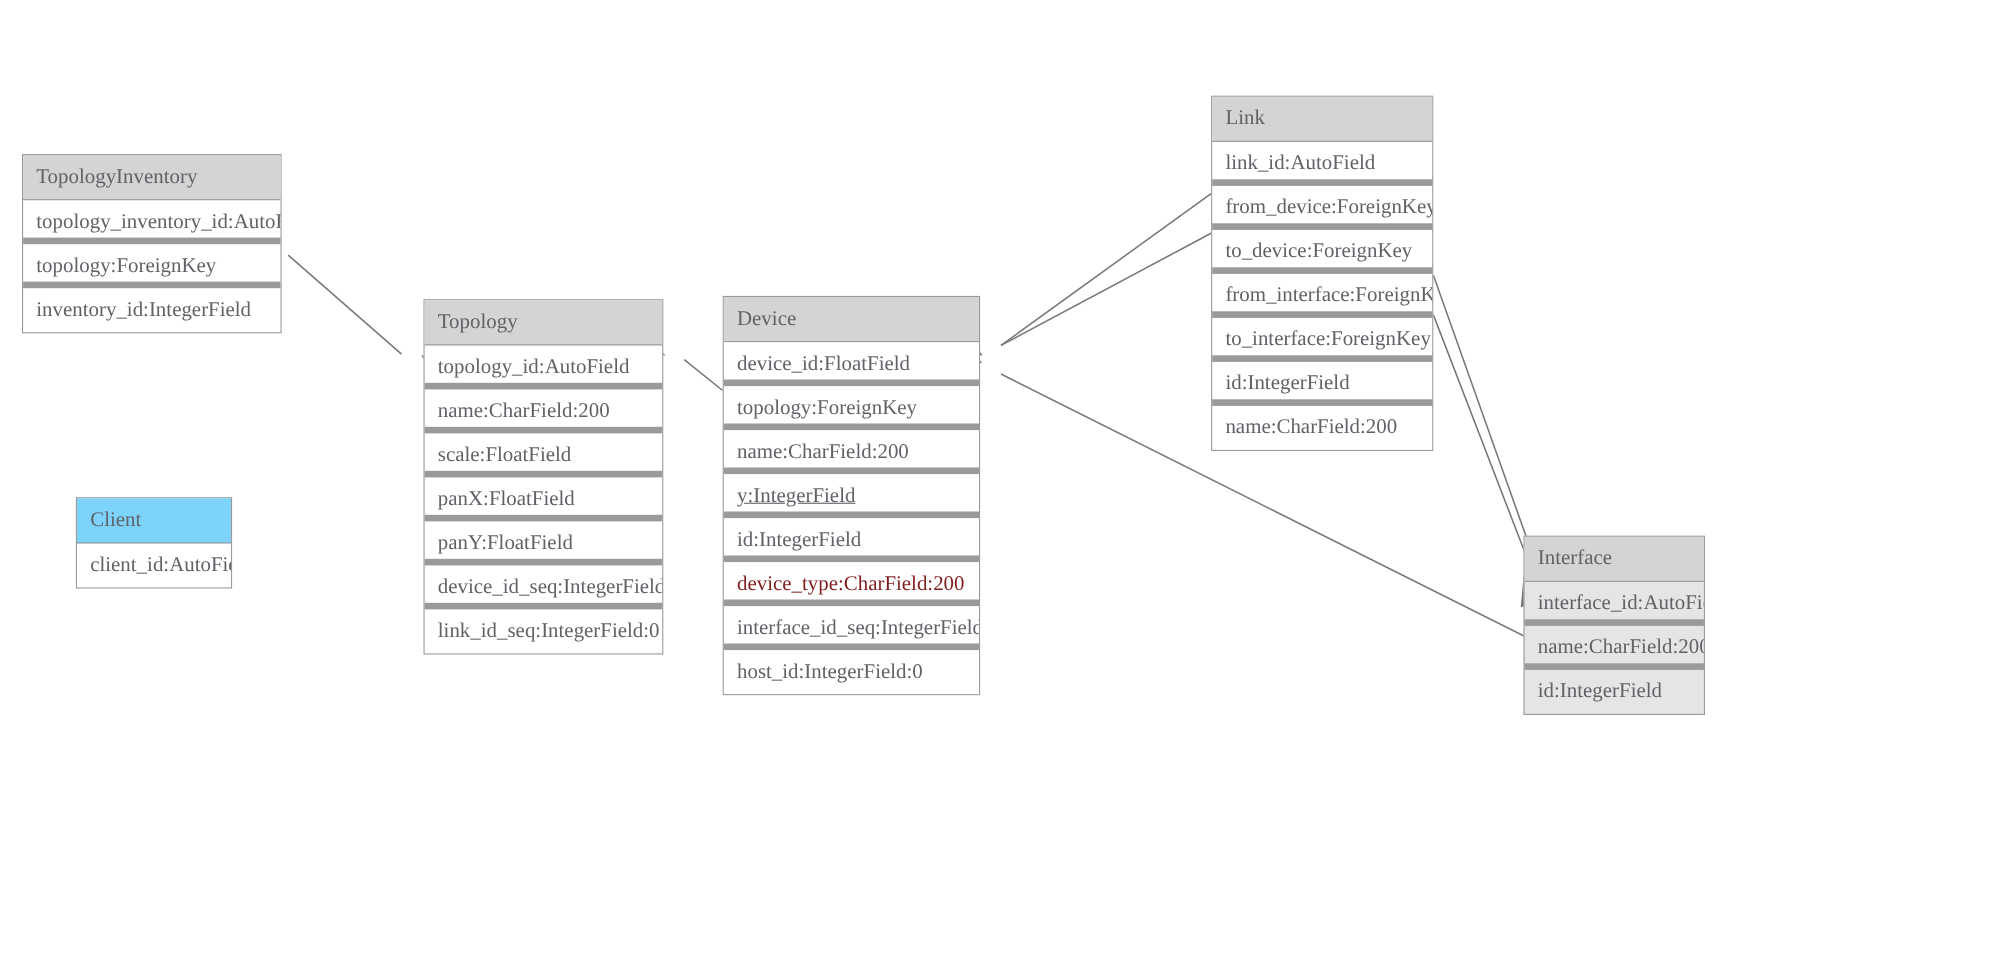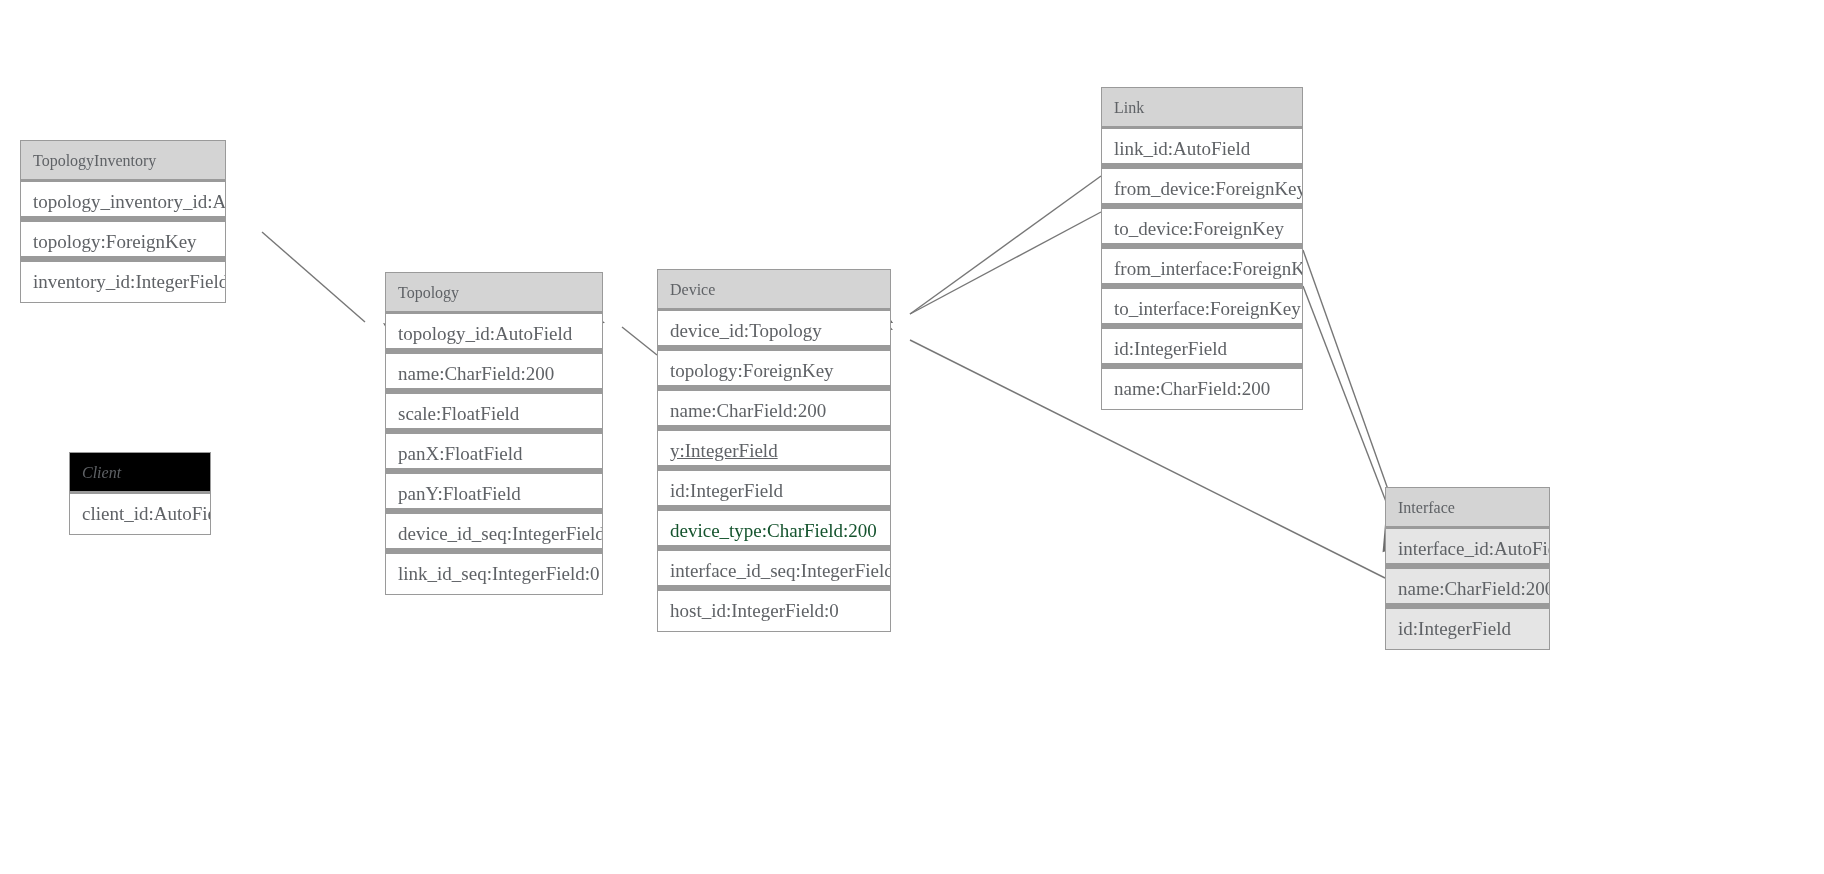--- a/index.html
+++ b/index.html
@@ -37,23 +37,23 @@
     position: absolute;
     box-sizing: border-box;
     background: #ffffff;
     border: 1px solid #9a9a9a;
     z-index: 2;
   }
 
   .entity-header {
     box-sizing: border-box;
     background: #d4d4d4;
-    border-bottom: 3px solid #0ea5e9;
+    border-bottom: 1px solid #0ea5e9;
     color: #5f6266;
-    font-size: 16px;
+    font-size: 19px;
     line-height: 40px;
     height: 41px;
     padding: 0 0 0 12px;
     white-space: nowrap;
     overflow: hidden;
   }
 
   .entity-fields {
     display: block;
   }
@@ -94,21 +94,21 @@
         <polygon points="0,0 -26,-11 -26,11" transform="translate(605,323) rotate(380)" fill="#6d6d6d"></polygon>
         <polygon points="0,0 -26,-11 -26,11" transform="translate(893,323) rotate(393)" fill="#6d6d6d"></polygon>
         <polygon points="0,0 -26,-11 -26,11" transform="translate(893,323) rotate(385)" fill="#6d6d6d"></polygon>
         <polygon points="0,0 -26,-11 -26,11" transform="translate(893,330) rotate(387)" fill="#6d6d6d"></polygon>
         <polygon points="0,0 -26,-11 -26,11" transform="translate(1390,524) rotate(250)" fill="#6d6d6d"></polygon>
         <polygon points="0,0 -26,-11 -26,11" transform="translate(1385,524) rotate(252)" fill="#6d6d6d"></polygon>
       </g>
   </svg>
 
   <div id="entities-layer">
-      <div class="entity" style="left: 20px; top: 140px; width: 206px; background: rgb(255, 255, 255); border-color: rgb(154, 154, 154);">
+      <div class="entity" style="left: 20px; top: 140px; width: 236px; background: rgb(255, 255, 255); border-color: rgb(154, 154, 154);">
         <div class="entity-header" style="background: rgb(212, 212, 212); color: rgb(95, 98, 102); border-bottom-color: rgb(154, 154, 154);">TopologyInventory</div>
         <div class="entity-fields">
           <div class="field-row" style="color: rgb(95, 98, 102); border-bottom-color: rgb(154, 154, 154);">topology_inventory_id:AutoField</div>
           <div class="field-row" style="color: rgb(95, 98, 102); border-bottom-color: rgb(154, 154, 154);">topology:ForeignKey</div>
           <div class="field-row" style="color: rgb(95, 98, 102); border-bottom-color: rgb(154, 154, 154);">inventory_id:IntegerField</div>
         </div>
       </div>
       <div class="entity" style="left: 385px; top: 272px; width: 218px; background: rgb(255, 255, 255); border-color: rgb(154, 154, 154);">
         <div class="entity-header" style="background: rgb(212, 212, 212); color: rgb(95, 98, 102); border-bottom-color: rgb(154, 154, 154);">Topology</div>
         <div class="entity-fields">
@@ -117,26 +117,26 @@
           <div class="field-row" style="color: rgb(95, 98, 102); border-bottom-color: rgb(154, 154, 154);">scale:FloatField</div>
           <div class="field-row" style="color: rgb(95, 98, 102); border-bottom-color: rgb(154, 154, 154);">panX:FloatField</div>
           <div class="field-row" style="color: rgb(95, 98, 102); border-bottom-color: rgb(154, 154, 154);">panY:FloatField</div>
           <div class="field-row" style="color: rgb(95, 98, 102); border-bottom-color: rgb(154, 154, 154);">device_id_seq:IntegerField:0</div>
           <div class="field-row" style="color: rgb(95, 98, 102); border-bottom-color: rgb(154, 154, 154);">link_id_seq:IntegerField:0</div>
         </div>
       </div>
       <div class="entity" style="left: 657px; top: 269px; width: 234px; background: rgb(255, 255, 255); border-color: rgb(154, 154, 154);">
         <div class="entity-header" style="background: rgb(212, 212, 212); color: rgb(95, 98, 102); border-bottom-color: rgb(154, 154, 154);">Device</div>
         <div class="entity-fields">
-          <div class="field-row" style="color: rgb(95, 98, 102); border-bottom-color: rgb(154, 154, 154);">device_id:Topology</div>
+          <div class="field-row" style="color: rgb(95, 98, 102); border-bottom-color: rgb(154, 154, 154);">device_id:FloatField</div>
           <div class="field-row" style="color: rgb(95, 98, 102); border-bottom-color: rgb(154, 154, 154);">topology:ForeignKey</div>
           <div class="field-row" style="color: rgb(95, 98, 102); border-bottom-color: rgb(154, 154, 154);">name:CharField:200</div>
           <div class="field-row" style="color: rgb(95, 98, 102); border-bottom-color: rgb(154, 154, 154); text-decoration: underline;">y:IntegerField</div>
           <div class="field-row" style="color: rgb(95, 98, 102); border-bottom-color: rgb(154, 154, 154);">id:IntegerField</div>
-          <div class="field-row" style="color: #14532d; border-bottom-color: rgb(154, 154, 154);">device_type:CharField:200</div>
+          <div class="field-row" style="color: #7f1d1d; border-bottom-color: rgb(154, 154, 154);">device_type:CharField:200</div>
           <div class="field-row" style="color: rgb(95, 98, 102); border-bottom-color: rgb(154, 154, 154);">interface_id_seq:IntegerField:0</div>
           <div class="field-row" style="color: rgb(95, 98, 102); border-bottom-color: rgb(154, 154, 154);">host_id:IntegerField:0</div>
         </div>
       </div>
       <div class="entity" style="left: 1101px; top: 87px; width: 202px; background: rgb(255, 255, 255); border-color: rgb(154, 154, 154);">
         <div class="entity-header" style="background: rgb(212, 212, 212); color: rgb(95, 98, 102); border-bottom-color: rgb(154, 154, 154);">Link</div>
         <div class="entity-fields">
           <div class="field-row" style="color: rgb(95, 98, 102); border-bottom-color: rgb(154, 154, 154);">link_id:AutoField</div>
           <div class="field-row" style="color: rgb(95, 98, 102); border-bottom-color: rgb(154, 154, 154);">from_device:ForeignKey</div>
           <div class="field-row" style="color: rgb(95, 98, 102); border-bottom-color: rgb(154, 154, 154);">to_device:ForeignKey</div>
@@ -148,20 +148,20 @@
       </div>
       <div class="entity" style="left: 1385px; top: 487px; width: 165px; background: #e5e5e5; border-color: rgb(154, 154, 154);">
         <div class="entity-header" style="background: rgb(212, 212, 212); color: rgb(95, 98, 102); border-bottom-color: rgb(154, 154, 154);">Interface</div>
         <div class="entity-fields">
           <div class="field-row" style="color: rgb(95, 98, 102); border-bottom-color: rgb(154, 154, 154);">interface_id:AutoField</div>
           <div class="field-row" style="color: rgb(95, 98, 102); border-bottom-color: rgb(154, 154, 154);">name:CharField:200</div>
           <div class="field-row" style="color: rgb(95, 98, 102); border-bottom-color: rgb(154, 154, 154);">id:IntegerField</div>
         </div>
       </div>
       <div class="entity" style="left: 69px; top: 452px; width: 142px; background: rgb(255, 255, 255); border-color: rgb(154, 154, 154);">
-        <div class="entity-header" style="background: #000000; color: rgb(95, 98, 102); border-bottom-color: rgb(154, 154, 154); font-style: italic;">Client</div>
+        <div class="entity-header" style="background: #7dd3fc; color: rgb(95, 98, 102); border-bottom-color: rgb(154, 154, 154);">Client</div>
         <div class="entity-fields">
           <div class="field-row" style="color: rgb(95, 98, 102); border-bottom-color: rgb(154, 154, 154);">client_id:AutoField</div>
         </div>
       </div>
     </div>
 
 </div>
 
 </body></html>

